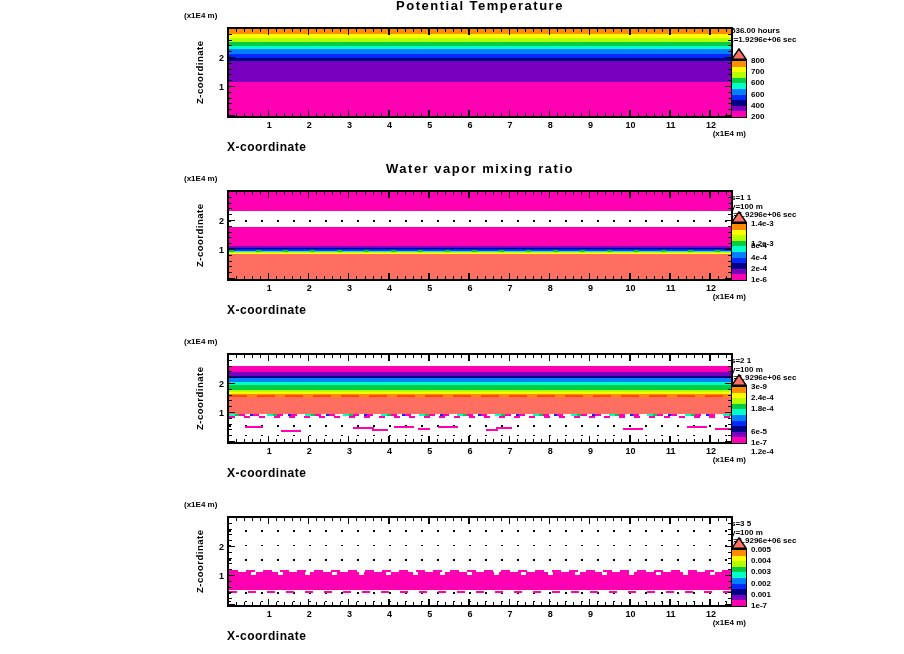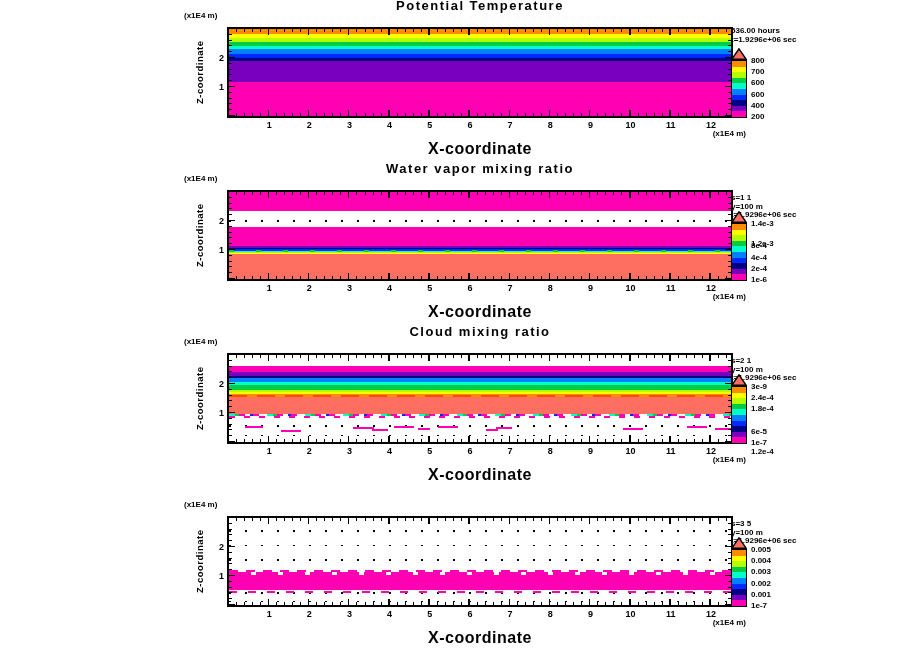--- a/index.html
+++ b/index.html
@@ -21,22 +21,22 @@
   .tk.txM{left:0;right:0;top:0;height:6px;background:repeating-linear-gradient(90deg,transparent 0 38.66px,#000 38.66px 40.16px);}
   .tk.bxm{left:0;right:0;bottom:0;height:3px;background:repeating-linear-gradient(90deg,transparent 0 7.03px,#000 7.03px 8.03px);}
   .tk.bxM{left:0;right:0;bottom:0;height:6px;background:repeating-linear-gradient(90deg,transparent 0 38.66px,#000 38.66px 40.16px);}
   .tk.lym{top:0;bottom:0;left:0;width:3px;background:repeating-linear-gradient(180deg,transparent 0 4.8px,#000 4.8px 5.8px);}
   .tk.lyM{top:0;bottom:0;left:0;width:6px;background:repeating-linear-gradient(180deg,transparent 0 27.6px,#000 27.6px 29px);}
   .tk.rym{top:0;bottom:0;right:0;width:3px;background:repeating-linear-gradient(180deg,transparent 0 4.8px,#000 4.8px 5.8px);}
   .tk.ryM{top:0;bottom:0;right:0;width:6px;background:repeating-linear-gradient(180deg,transparent 0 27.6px,#000 27.6px 29px);}
   .xtick{position:absolute;top:120px;width:24px;text-align:center;font-size:9px;font-weight:bold;}
   .ytick{position:absolute;width:18px;left:206px;text-align:right;font-size:9px;font-weight:bold;}
   .xunit{position:absolute;top:129px;left:600px;width:146px;text-align:right;font-size:8px;font-weight:bold;}
-  .xlabel{position:absolute;top:140px;left:227px;width:506px;text-align:center;
-          font-size:16px;font-weight:bold;letter-spacing:0.5px;}
+  .xlabel{position:absolute;top:140px;left:227px;width:506px;text-align:left;
+          font-size:12px;font-weight:bold;letter-spacing:0.5px;}
   .annot{position:absolute;left:731px;top:0;width:170px;}
   .annot div{position:absolute;left:0;white-space:nowrap;font-size:8px;font-weight:bold;}
   .cbar-tri{position:absolute;left:731px;top:48px;}
   .cbar-sw{position:absolute;left:731px;top:60px;width:16px;height:58px;border:1px solid #000;
            box-sizing:border-box;display:flex;flex-direction:column;}
   .cbar-sw div{flex:1;}
   .cbar-lab{position:absolute;left:751px;white-space:nowrap;font-size:8px;font-weight:bold;}
 </style>
 </head>
 <body>
@@ -187,21 +187,20 @@
       </div>
   <span class="cbar-lab" style="top: 56px;">1.4e-3</span>
       <span class="cbar-lab" style="top: 76px;">1.2e-3</span>
       <span class="cbar-lab" style="top: 78.4px;">8e-4</span>
       <span class="cbar-lab" style="top: 89.6px;">4e-4</span>
       <span class="cbar-lab" style="top: 100.8px;">2e-4</span>
       <span class="cbar-lab" style="top: 112px;">1e-6</span>
     </section>
 
   <section class="panel" style="top: 326px;">
-    <h2 class="title">Cloud mixing ratio</h2>
     <div class="yunit">(x1E4 m)</div>
     <div class="ylabel">Z-coordinate</div>
     <div class="plotbox">
       <div class="bands">
           <div class="band" style="top: 11.31px; height: 6.09px; background: rgb(255, 0, 179);"></div>
           <div class="band" style="top: 17.4px; height: 3.48px; background: rgb(122, 0, 192);"></div>
           <div class="band" style="top: 20.88px; height: 2.61px; background: rgb(0, 0, 133);"></div>
           <div class="band" style="top: 23.49px; height: 3.48px; background: rgb(0, 128, 255);"></div>
           <div class="band" style="top: 26.97px; height: 3.48px; background: rgb(0, 255, 200);"></div>
           <div class="band" style="top: 30.45px; height: 4.35px; background: rgb(0, 204, 68);"></div>

